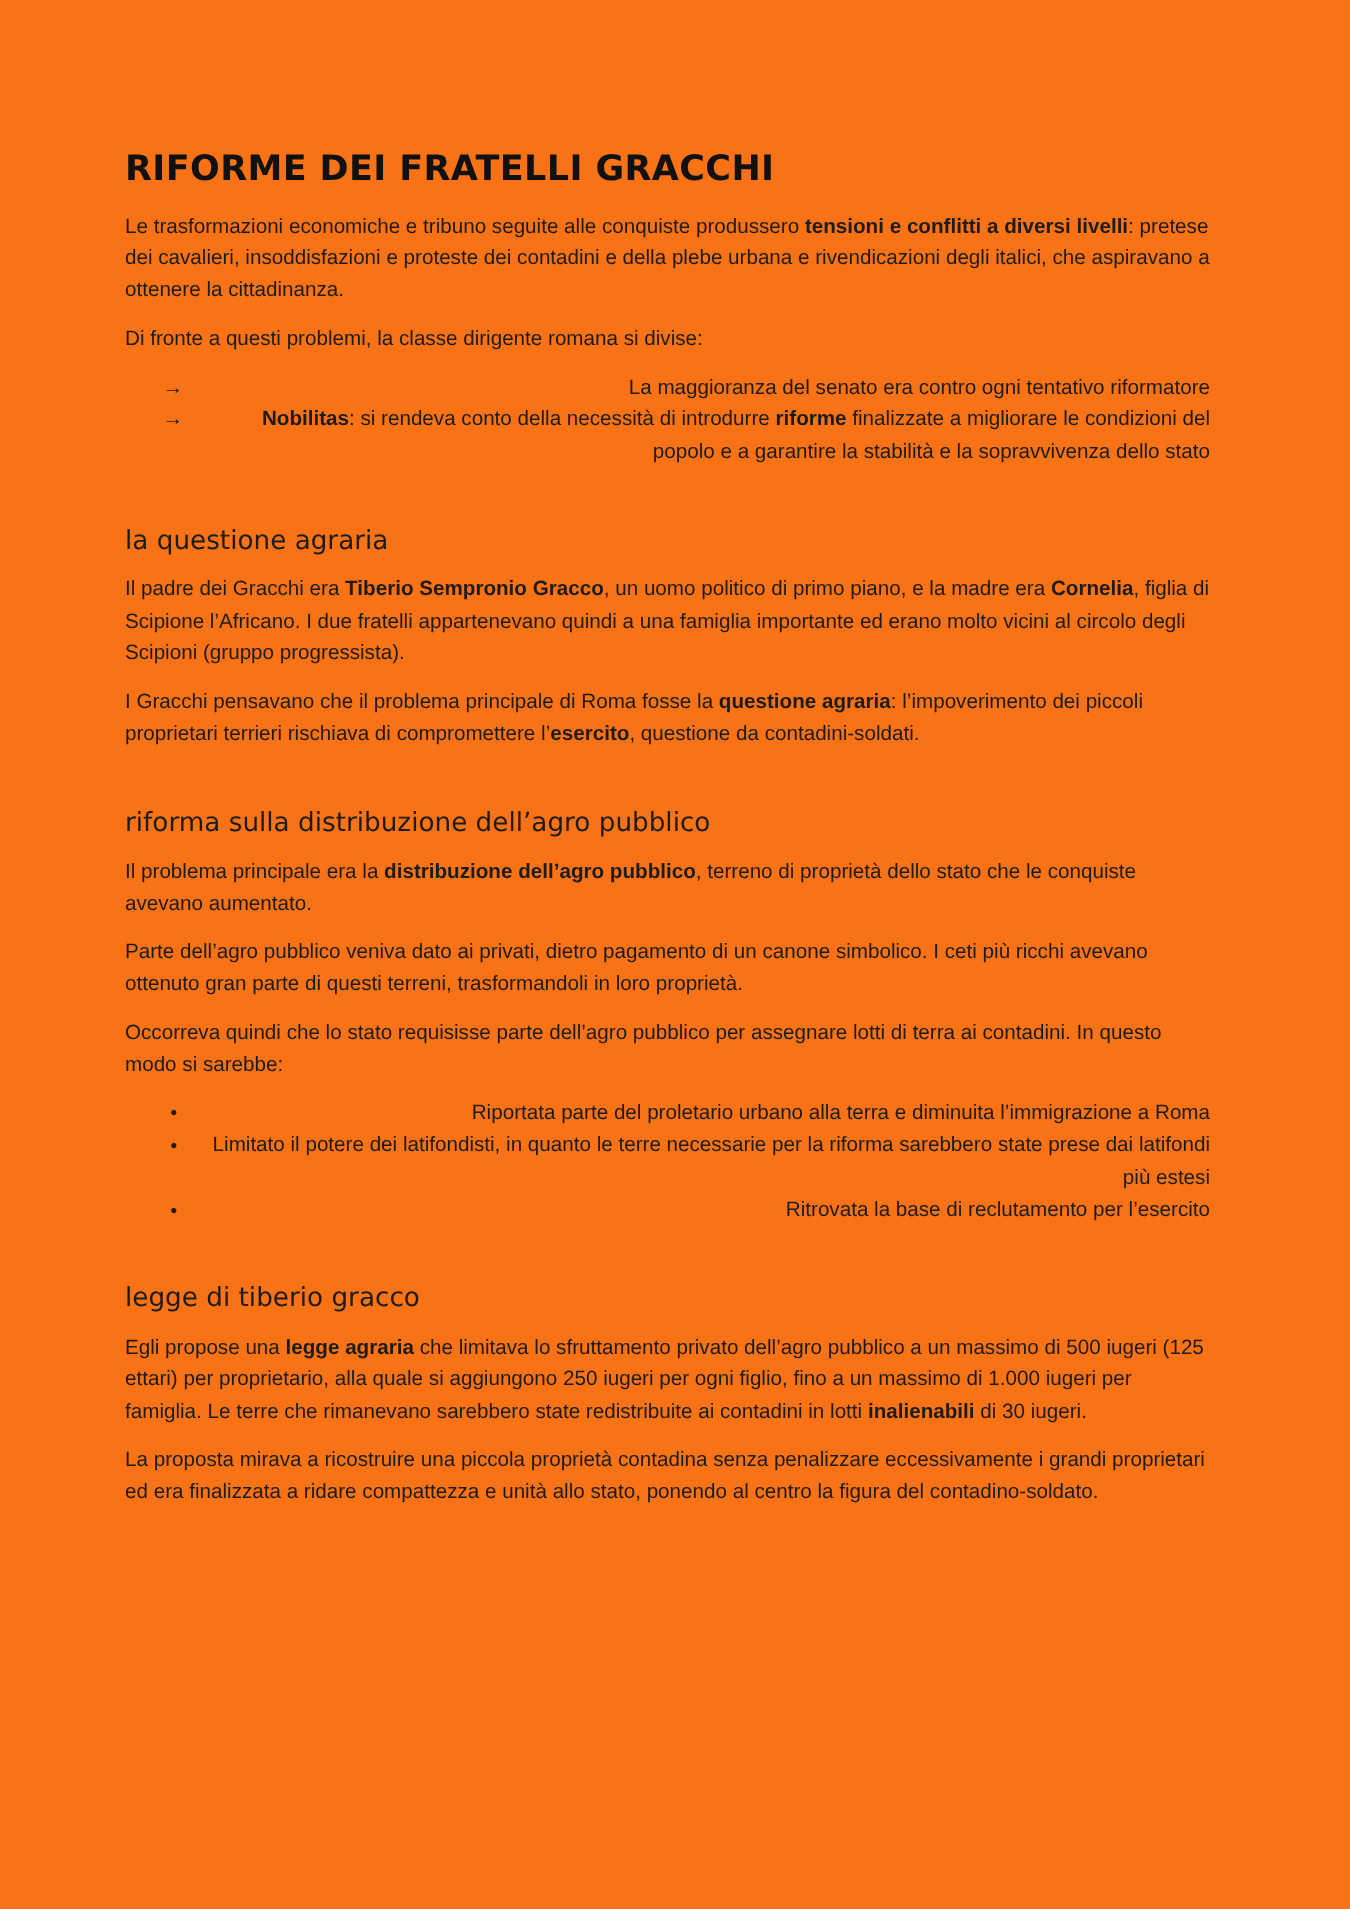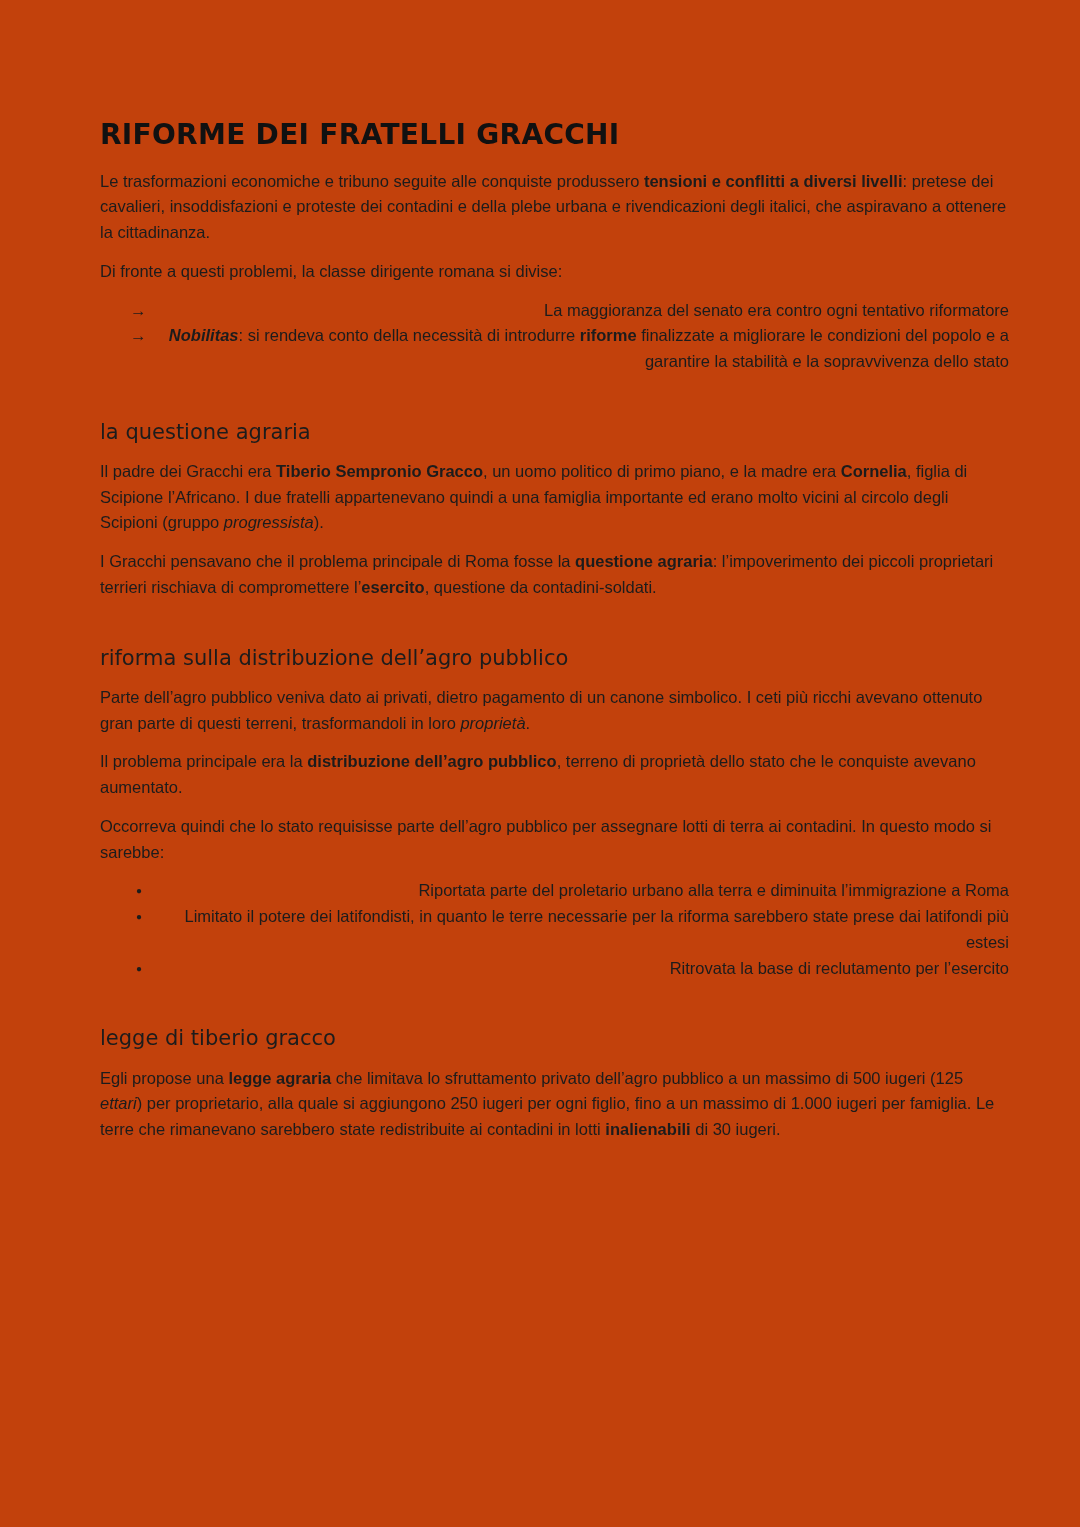--- a/index.html
+++ b/index.html
@@ -7,22 +7,22 @@
   body {
     width: 1080px;
     min-height: 1527px;
     font-family: "Liberation Sans", sans-serif;
     color: #1c1c1c;
     -webkit-font-smoothing: antialiased;
   }
   .page {
     width: 1080px;
     min-height: 1527px;
-    padding: 118px 71px 60px 100px;
-    background: #c2410c;
+    padding: 118px 112px 60px 100px;
+    background: #f97316;
   }
   h1.doc-title {
     font-family: "DejaVu Sans", sans-serif;
     font-weight: 800;
     font-size: 28px;
     letter-spacing: 0.3px;
     color: #111111;
     margin: 0 0 17px 0;
     line-height: 1.2;
   }
@@ -54,21 +54,21 @@
   ul li .marker {
     flex: 0 0 34px;
     color: #1c1c1c;
   }
   ul.bullet-list li .marker {
     font-size: 10px;
     line-height: 25.7px;
   }
   .li-body { flex: 1 1 auto; text-align: right; }
   .b { font-weight: 700; }
-  .i { font-style: italic; }
+  .i { }
 </style>
 </head>
 <body>
 
 <div class="page">
   <div>
       <h1 class="doc-title"><span>RIFORME DEI FRATELLI GRACCHI</span></h1>
       <p class="para"><span>Le trasformazioni economiche e tribuno seguite alle conquiste produssero </span><span class="b">tensioni e conflitti a diversi livelli</span><span>: pretese dei cavalieri, insoddisfazioni e proteste dei contadini e della plebe urbana e rivendicazioni degli italici, che aspiravano a ottenere la cittadinanza.</span></p>
       <p class="para"><span>Di fronte a questi problemi, la classe dirigente romana si divise:</span></p>
       <ul class="arrow-list">
@@ -78,33 +78,34 @@
         </li>
         <li>
           <span class="marker">→</span>
           <span class="li-body"><span class="b i">Nobilitas</span><span>: si rendeva conto della necessità di introdurre </span><span class="b">riforme</span><span> finalizzate a migliorare le condizioni del popolo e a garantire la stabilità e la sopravvivenza dello stato</span></span>
         </li>
       </ul>
       <h2 class="section-heading"><span>la questione agraria</span></h2>
       <p class="para"><span>Il padre dei Gracchi era </span><span class="b">Tiberio Sempronio Gracco</span><span>, un uomo politico di primo piano, e la madre era </span><span class="b">Cornelia</span><span>, figlia di Scipione l’Africano. I due fratelli appartenevano quindi a una famiglia importante ed erano molto vicini al circolo degli Scipioni (gruppo </span><span class="i">progressista</span><span>).</span></p>
       <p class="para"><span>I Gracchi pensavano che il problema principale di Roma fosse la </span><span class="b">questione agraria</span><span>: l’impoverimento dei piccoli proprietari terrieri rischiava di compromettere l’</span><span class="b">esercito</span><span>, questione da contadini-soldati.</span></p>
       <h2 class="section-heading"><span>riforma sulla distribuzione dell’agro pubblico</span></h2>
+      <p class="para"><span>Il problema principale era la </span><span class="b">distribuzione dell’agro pubblico</span><span>, terreno di proprietà dello stato che le conquiste avevano aumentato.</span></p>
       <p class="para"><span>Parte dell’agro pubblico veniva dato ai privati, dietro pagamento di un canone simbolico. I ceti più ricchi avevano ottenuto gran parte di questi terreni, trasformandoli in loro </span><span class="i">proprietà</span><span>.</span></p>
-      <p class="para"><span>Il problema principale era la </span><span class="b">distribuzione dell’agro pubblico</span><span>, terreno di proprietà dello stato che le conquiste avevano aumentato.</span></p>
       <p class="para"><span>Occorreva quindi che lo stato requisisse parte dell’agro pubblico per assegnare lotti di terra ai contadini. In questo modo si sarebbe:</span></p>
       <ul class="bullet-list">
         <li>
           <span class="marker">●</span>
           <span class="li-body"><span>Riportata parte del proletario urbano alla terra e diminuita l’immigrazione a Roma</span></span>
         </li>
         <li>
           <span class="marker">●</span>
           <span class="li-body"><span>Limitato il potere dei latifondisti, in quanto le terre necessarie per la riforma sarebbero state prese dai latifondi più estesi</span></span>
         </li>
         <li>
           <span class="marker">●</span>
           <span class="li-body"><span>Ritrovata la base di reclutamento per l’esercito</span></span>
         </li>
       </ul>
       <h2 class="section-heading"><span>legge di tiberio gracco</span></h2>
       <p class="para"><span>Egli propose una </span><span class="b">legge agraria</span><span> che limitava lo sfruttamento privato dell’agro pubblico a un massimo di 500 iugeri (125 </span><span class="i">ettari</span><span>) per proprietario, alla quale si aggiungono 250 iugeri per ogni figlio, fino a un massimo di 1.000 iugeri per famiglia. Le terre che rimanevano sarebbero state redistribuite ai contadini in lotti </span><span class="b">inalienabili</span><span> di 30 iugeri.</span></p>
+      <p class="para"><span>La proposta mirava a ricostruire una piccola proprietà contadina senza penalizzare eccessivamente i grandi proprietari ed era finalizzata a ridare compattezza e unità allo stato, ponendo al centro la figura del contadino-soldato.</span></p>
     </div>
 </div>
 
 </body></html>

